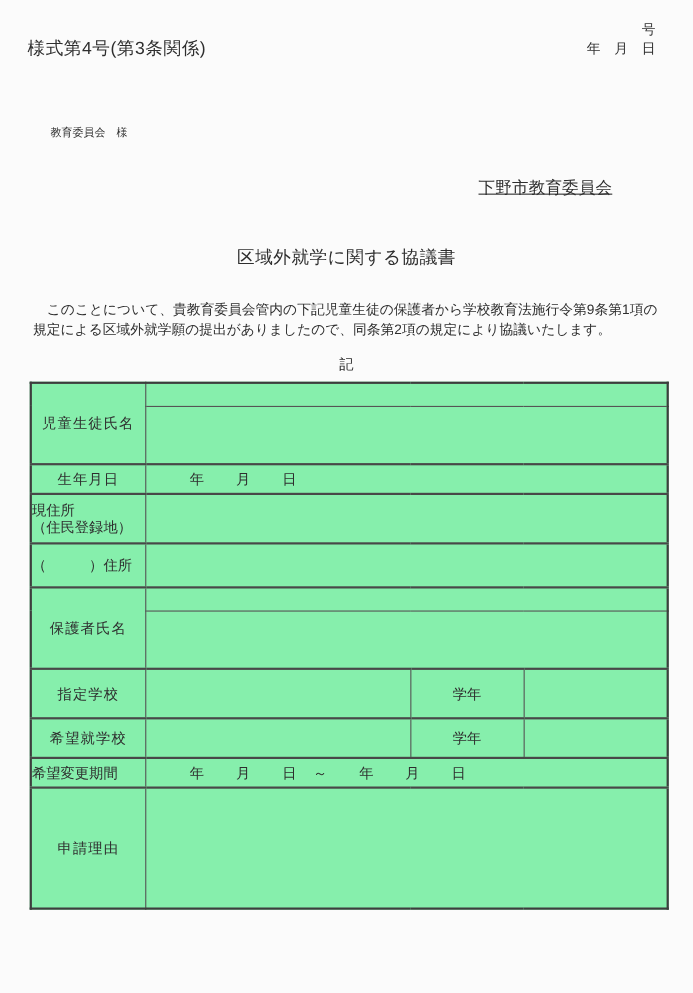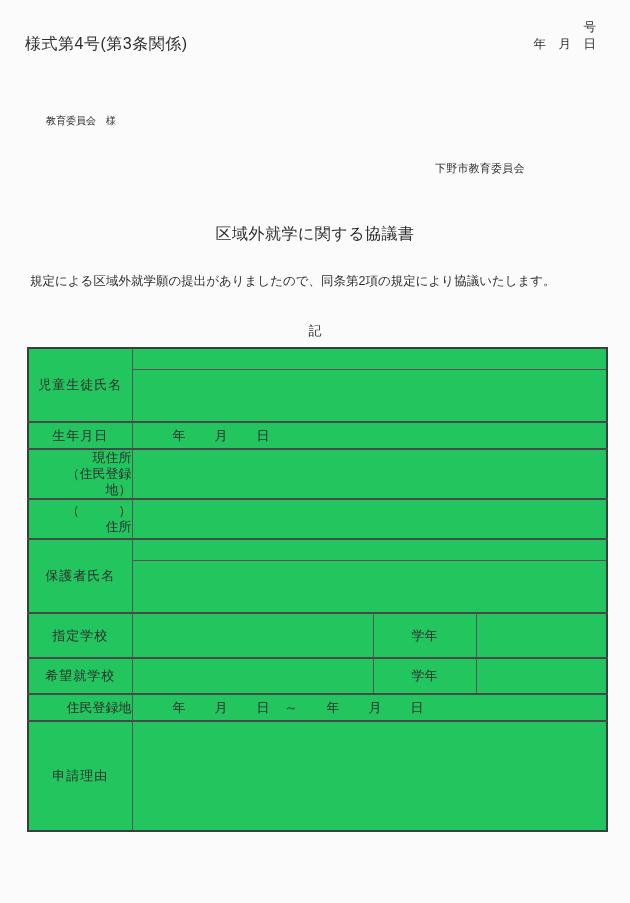--- a/index.html
+++ b/index.html
@@ -9,41 +9,41 @@
     font-family:"Liberation Sans", sans-serif;
     color:#2e2e2e;
     position:relative;
     overflow:hidden;
   }
   .abs { position:absolute; white-space:nowrap; }
 
   .form-code { left:25px; top:34px; font-size:16px; letter-spacing:0.5px; }
   .doc-no-block { right:34px; top:19px; text-align:right; font-size:12.5px; line-height:17px; }
   .addressee { left:46px; top:114px; font-size:10px; }
-  .sender { left:435px; top:161px; font-size:11px; letter-spacing:0.2px; }
+  .sender { left:435px; top:161px; font-size:15px; letter-spacing:0.2px;text-decoration:underline; }
   .doc-title { left:0; top:224px; width:630px; text-align:center; font-size:16px; letter-spacing:0.5px; }
   .body-para { left:30px; top:272px; width:585px; font-size:12.5px; line-height:19px; }
   .body-para div { white-space:nowrap; }
   .record-mark { left:0; top:322px; width:630px; text-align:center; font-size:13px; }
 
   table.form {
     position:absolute; left:27px; top:347px;
     width:579px; border-collapse:collapse; table-layout:fixed;
     border:2px solid #3d3d3d;
-    background:#22c55e;
+    background:#86efac;
   }
   table.form td {
     border:1px solid #555;
     font-size:13px;
     vertical-align:middle;
     overflow:hidden;
   }
   table.form tr.major > td { border-top:2px solid #484848; }
   td.lbl { text-align:center; letter-spacing:1px; }
-  td.lbl2 { text-align:right; letter-spacing:0; line-height:16px;padding-left:29px; }
+  td.lbl2 { text-align:left; letter-spacing:0; line-height:16px; }
   td.val-date { padding-left:40px; letter-spacing:1px; }
   td.center { text-align:center;margin-left:32px; }
   .r-furi { height:21px; }
   .r-name { height:53px; }
   .r-birth { height:27px; }
   .r-addr1 { height:45px; }
   .r-addr2 { height:40px; }
   .r-school1 { height:45px; }
   .r-school2 { height:36px; }
   .r-period { height:27px; }
@@ -59,20 +59,21 @@
   <div>年　月　日</div>
 </div>
 
 <div class="abs addressee">教育委員会　様</div>
 
 <div class="abs sender">下野市教育委員会</div>
 
 <div class="abs doc-title">区域外就学に関する協議書</div>
 
 <div class="abs body-para">
+  <div>　このことについて、貴教育委員会管内の下記児童生徒の保護者から学校教育法施行令第9条第1項の</div>
   <div>規定による区域外就学願の提出がありましたので、同条第2項の規定により協議いたします。</div>
 </div>
 
 <div class="abs record-mark">記</div>
 
 <table class="form">
   <colgroup>
     <col style="width:104px">
     <col style="width:241px">
     <col style="width:103px">
@@ -114,21 +115,21 @@
     <td class="center">学年</td>
     <td></td>
   </tr>
   <tr class="r-school2 major">
     <td class="lbl">希望就学校</td>
     <td></td>
     <td class="center">学年</td>
     <td></td>
   </tr>
   <tr class="r-period major">
-    <td class="lbl2">住民登録地</td>
+    <td class="lbl2">希望変更期間</td>
     <td colspan="3" class="val-date">年　　月　　日　～　　年　　月　　日</td>
   </tr>
   <tr class="r-reason major">
     <td class="lbl">申請理由</td>
     <td colspan="3"></td>
   </tr>
 </tbody>
   </table>
 
 </body></html>

